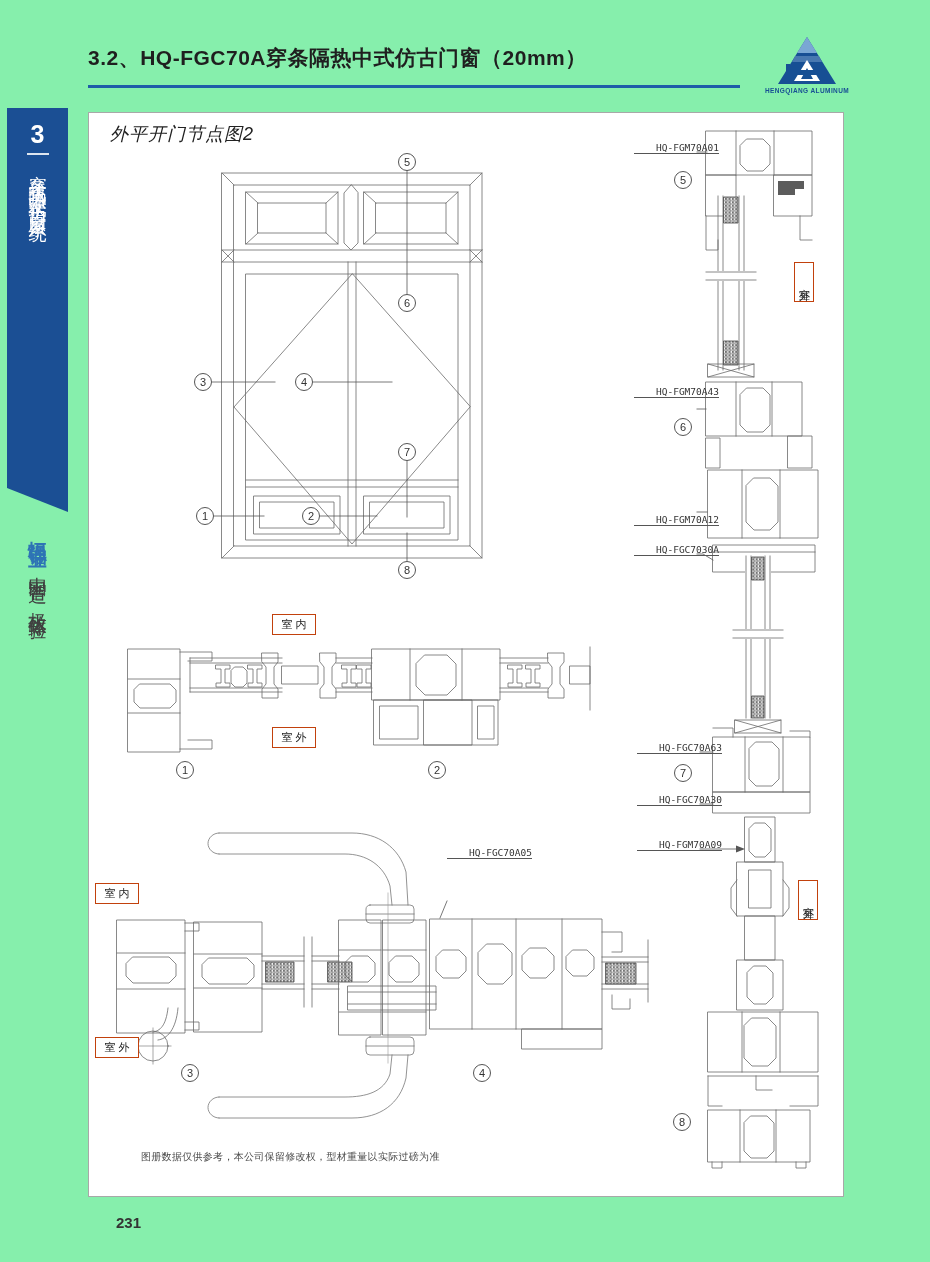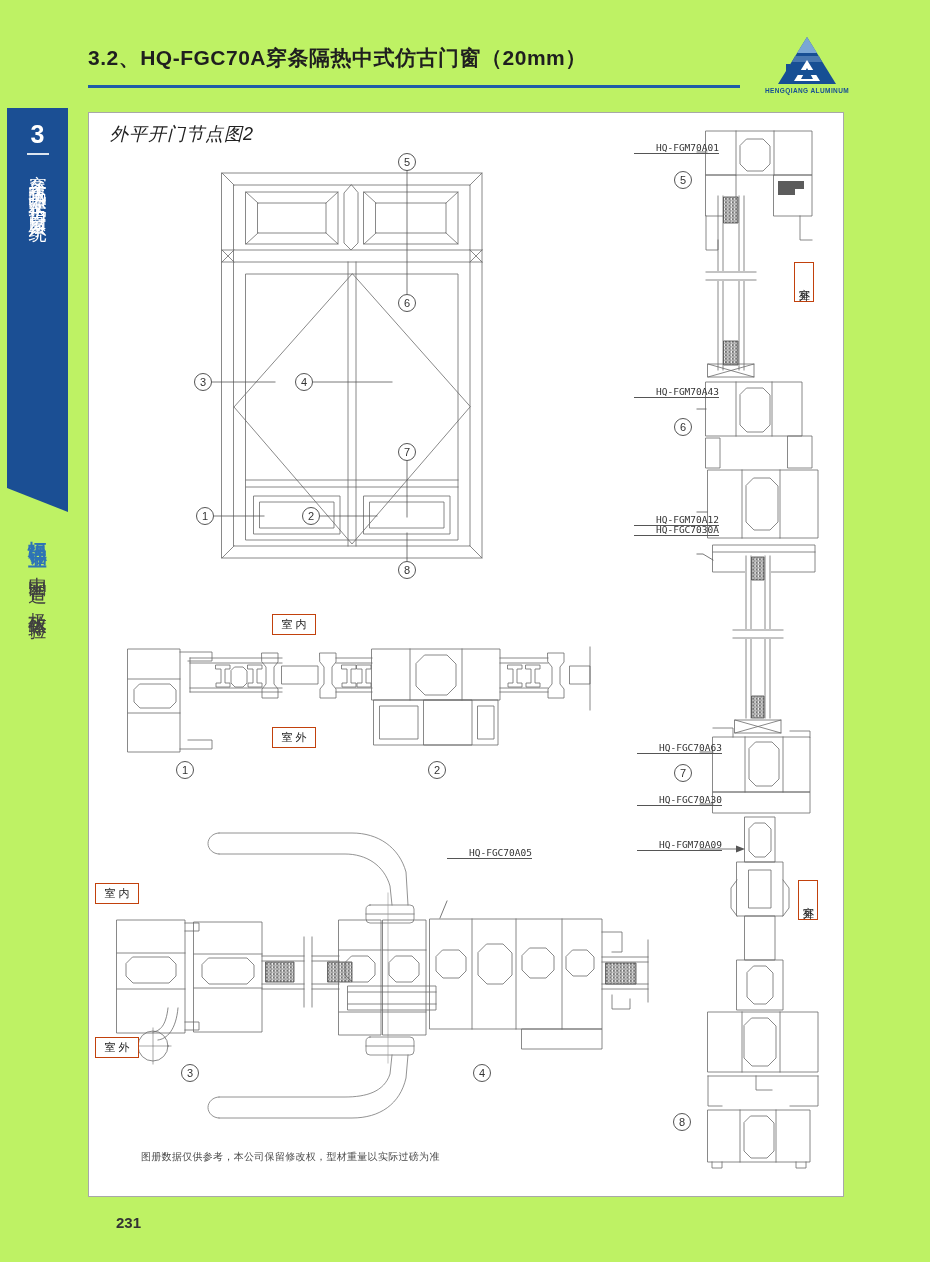--- a/index.html
+++ b/index.html
@@ -1,16 +1,16 @@
 <!DOCTYPE html>
 <html><head>
 <meta charset="utf-8">
 <style>
   html,body{margin:0;padding:0;background:#fff;}
-  #page{position:relative;width:930px;height:1262px;background:#bef264;overflow:hidden;
+  #page{position:relative;width:930px;height:1262px;background:#86efac;overflow:hidden;
         font-family:"Liberation Sans",sans-serif;}
   
   .title{position:absolute;left:88px;top:44px;font-size:21px;font-weight:bold;color:#1f1f1f;letter-spacing:.5px;}
   .title-rule{position:absolute;left:88px;top:85px;width:652px;height:3px;background:#1e5ca8;}
   .logo-wrap{position:absolute;left:748px;top:34px;width:118px;height:64px;}
   .logo-text{position:absolute;left:744px;top:87px;width:126px;text-align:center;
              font-size:6.5px;font-weight:bold;color:#174f94;letter-spacing:.4px;}
   
   .ribbon{position:absolute;left:7px;top:108px;width:61px;height:404px;background:#1b4f94;
           clip-path:polygon(0 0,100% 0,100% 100%,0 calc(100% - 24px));
@@ -264,21 +264,21 @@
 
       <path stroke="#555" d="M447,901 L440,918"></path>
     </g>
   </svg>
 
   <div class="draw-title">外平开门节点图2</div>
 
   <div class="lbl" style="left:634px;top:142px">HQ-FGM70A01</div>
   <div class="lbl" style="left:634px;top:386px">HQ-FGM70A43</div>
   <div class="lbl" style="left:634px;top:514px">HQ-FGM70A12</div>
-  <div class="lbl" style="left:634px;top:524px">HQ-FGC7030A</div>
+  <div class="lbl" style="left:634px;top:544px">HQ-FGC7030A</div>
   <div class="lbl" style="left:637px;top:742px">HQ-FGC70A63</div>
   <div class="lbl" style="left:637px;top:794px">HQ-FGC70A30</div>
   <div class="lbl" style="left:637px;top:839px">HQ-FGM70A09</div>
   <div class="lbl" style="left:447px;top:847px">HQ-FGC70A05</div>
 
   <div class="room" style="left:272px;top:614px;width:44px;height:21px">室 内</div>
   <div class="room" style="left:272px;top:727px;width:44px;height:21px">室 外</div>
   <div class="room" style="left:95px;top:883px;width:44px;height:21px">室 内</div>
   <div class="room" style="left:95px;top:1037px;width:44px;height:21px">室 外</div>
   <div class="room vert" style="left:794px;top:262px;width:20px;height:40px">室外</div>

